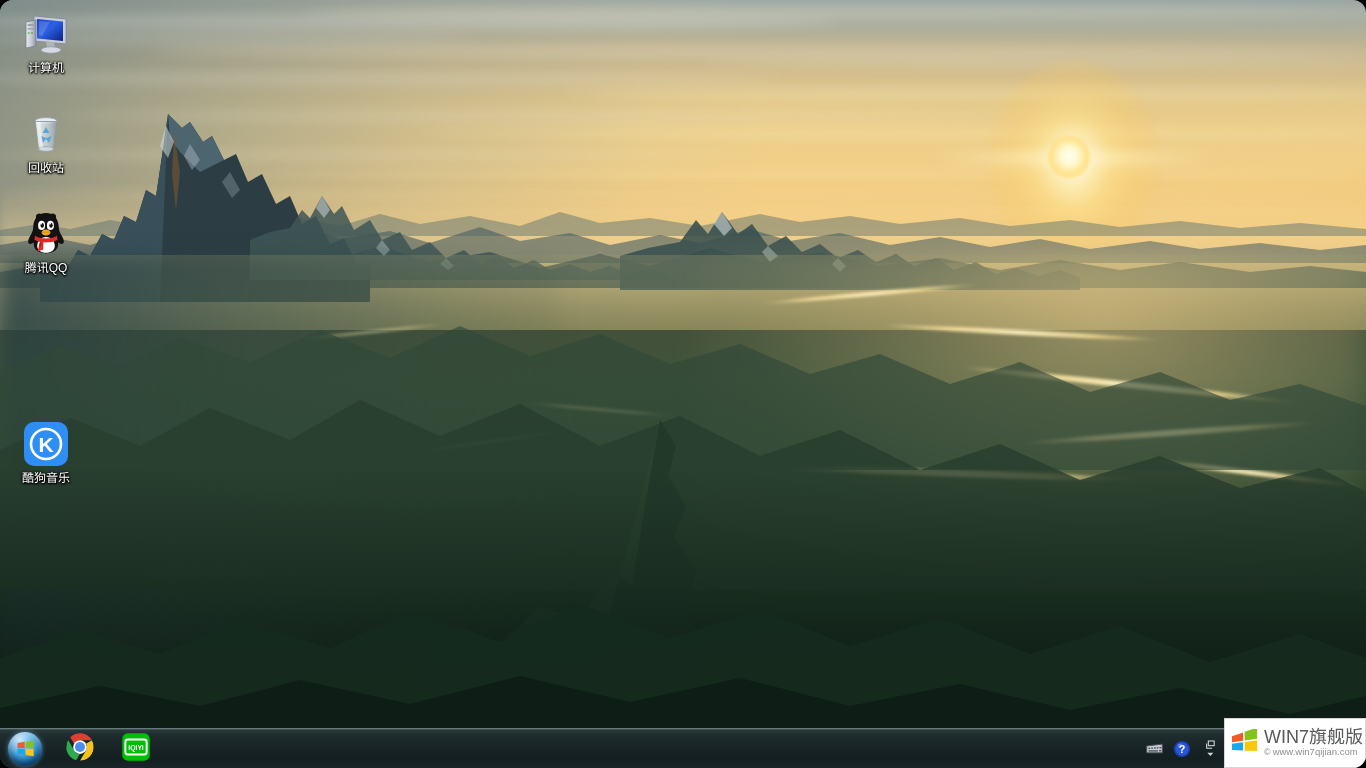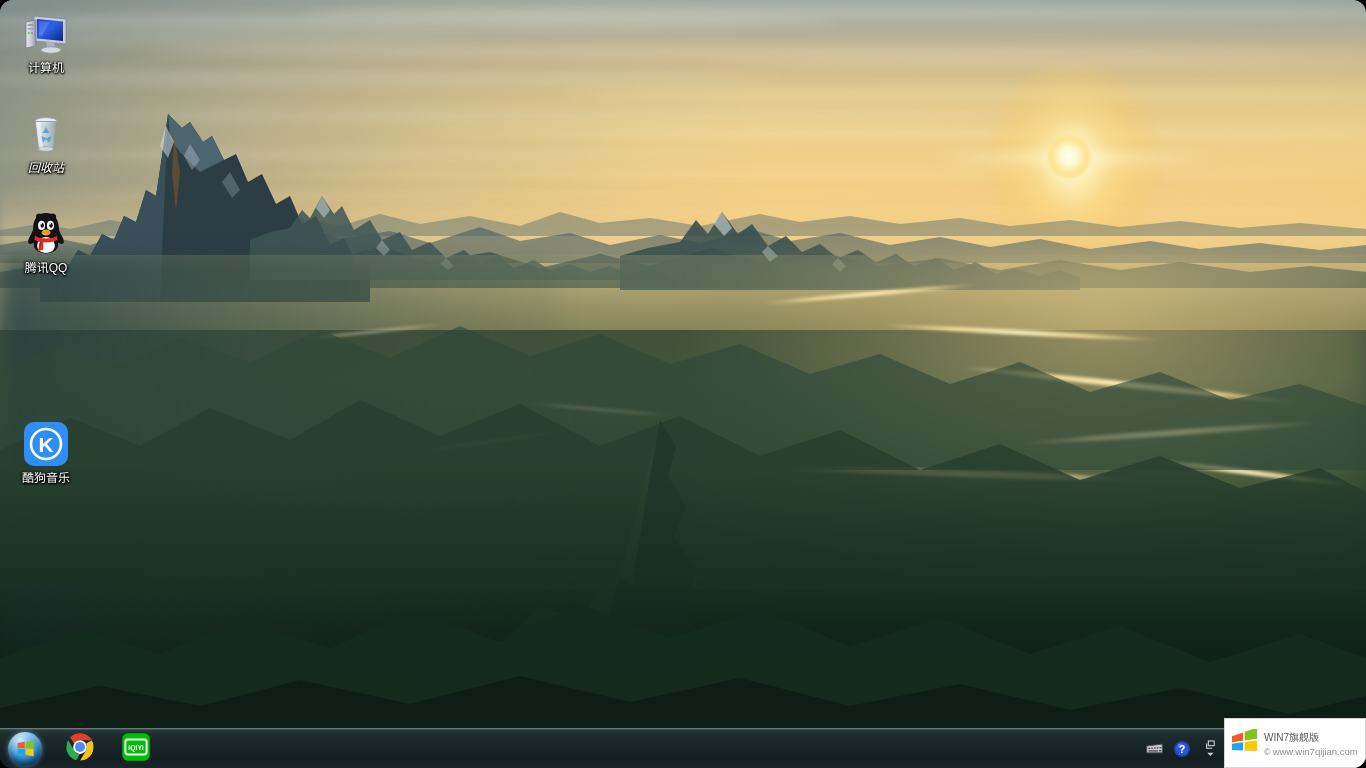--- a/index.html
+++ b/index.html
@@ -318,21 +318,21 @@
     border: 1px solid #d6d6d6;
     display: flex;
     align-items: center;
     padding-left: 5px;
     box-sizing: border-box;
     z-index: 60;
   }
   .wm-logo { width: 30px; height: 28px; flex: none; margin-right: 4px; }
   .wm-text { display: flex; flex-direction: column; justify-content: center; }
   .wm-title {
-    font-size: 10px;
+    font-size: 18px;
     color: #58595b;
     font-family: "Liberation Sans", "DejaVu Sans", sans-serif;
     line-height: 17px;
     letter-spacing: 0px;
   }
   .wm-url {
     font-size: 9.5px;
     color: #8d8e90;
     line-height: 12px;
     font-family: "Liberation Sans", "DejaVu Sans", sans-serif;
@@ -484,21 +484,21 @@
         <path d="M4,12 L14,10 L14,36 L4,38 Z" fill="url(#twr)" stroke="#77808a" stroke-width="0.8"></path>
         <rect x="5.5" y="14" width="7" height="2" rx="0.8" fill="#9aa2ab"></rect>
         <rect x="5.5" y="18" width="7" height="1.6" rx="0.7" fill="#9aa2ab"></rect>
         <circle cx="6.8" cy="23" r="1.1" fill="#57d34a"></circle>
         <circle cx="10" cy="23" r="0.9" fill="#7e878f"></circle>
       </svg>
     </div>
     <div class="label">计算机</div>
   </div>
 
-  <div class="icon" style="left:8px; top:110px;font-style:italic;">
+  <div class="icon" style="left:8px; top:110px;">
     <div class="glyph">
       <svg width="48" height="48" viewBox="0 0 48 48">
         <defs>
           <linearGradient id="binG" x1="0" y1="0" x2="1" y2="0">
             <stop offset="0%" stop-color="#ffffff" stop-opacity="0.92"></stop>
             <stop offset="30%" stop-color="#dfe6ea" stop-opacity="0.85"></stop>
             <stop offset="70%" stop-color="#b9c4ca" stop-opacity="0.85"></stop>
             <stop offset="100%" stop-color="#95a2a9" stop-opacity="0.9"></stop>
           </linearGradient>
         </defs>

